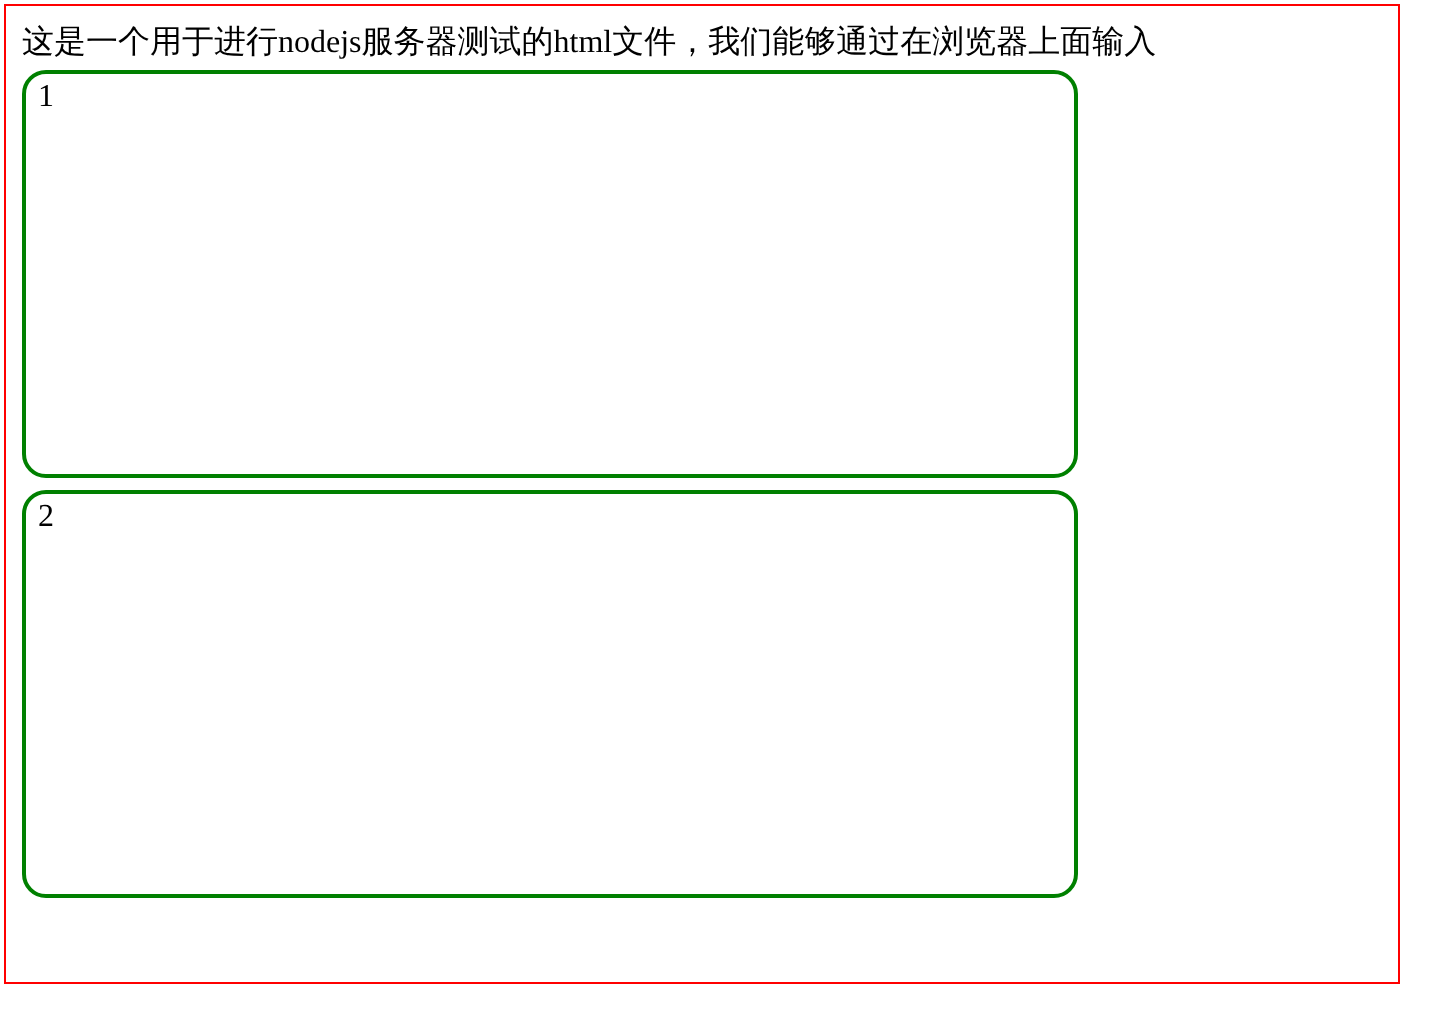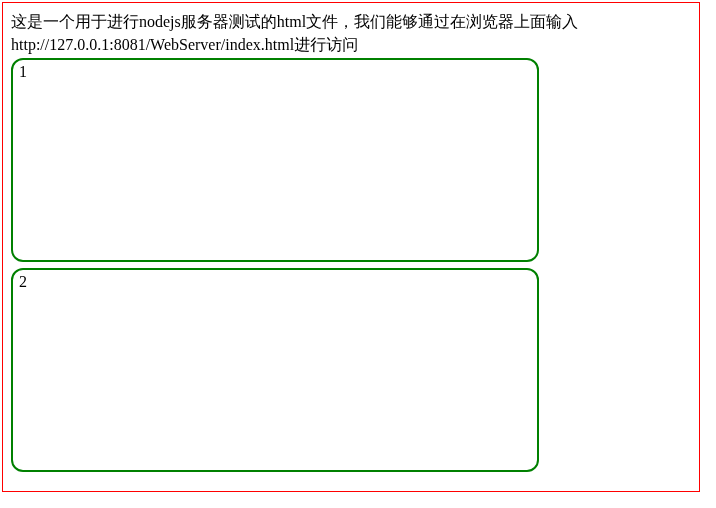--- a/index.html
+++ b/index.html
@@ -38,21 +38,20 @@
     .box2 {
       margin-bottom: 0;
     }
   </style>
 </head>
 <body>
 
 <div class="outer-box">
   <div class="description">
     <span>这是一个用于进行nodejs服务器测试的html文件，我们能够通过在浏览器上面输入</span><br>
-    <span>http://127.0.0.1:8081/WebServer/index.html进行访问</span>
   </div>
   <div class="green-box box1">
     <span>1</span>
   </div>
   <div class="green-box box2">
     <span>2</span>
   </div>
 </div>
 
 </body></html>

